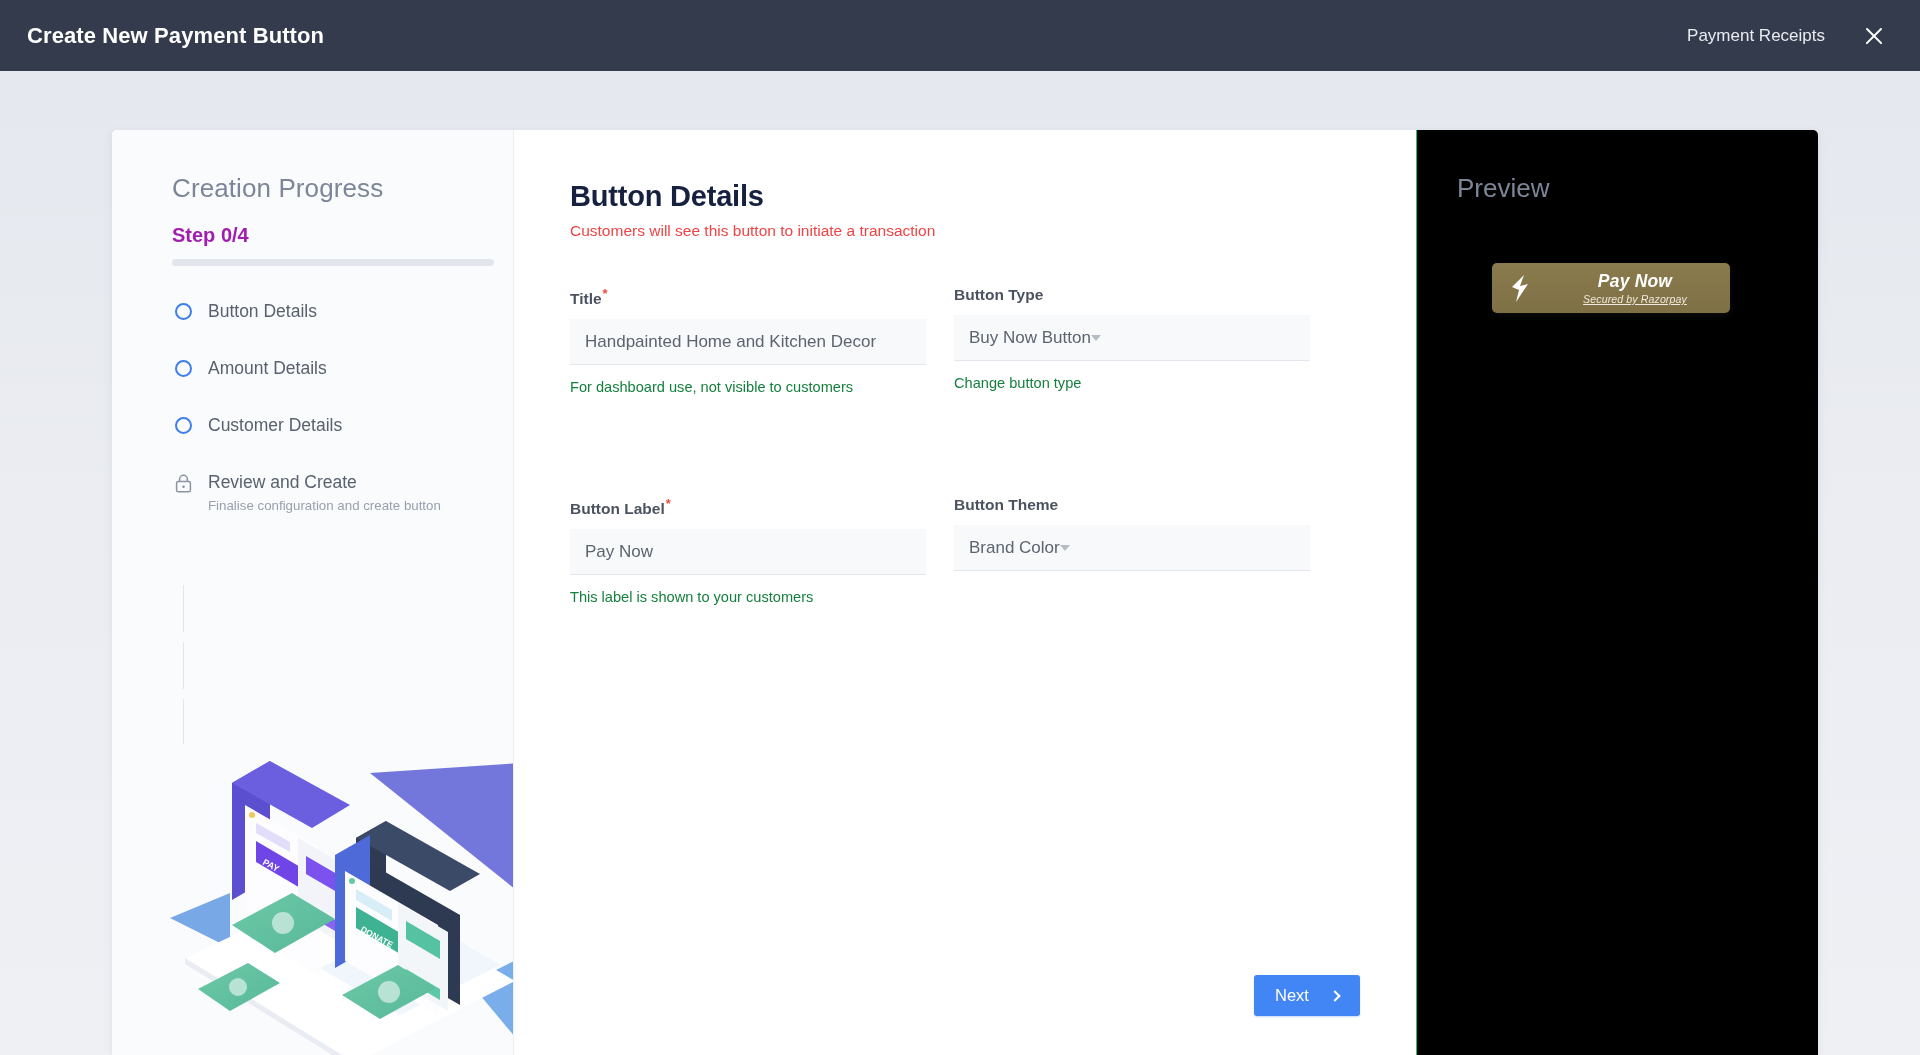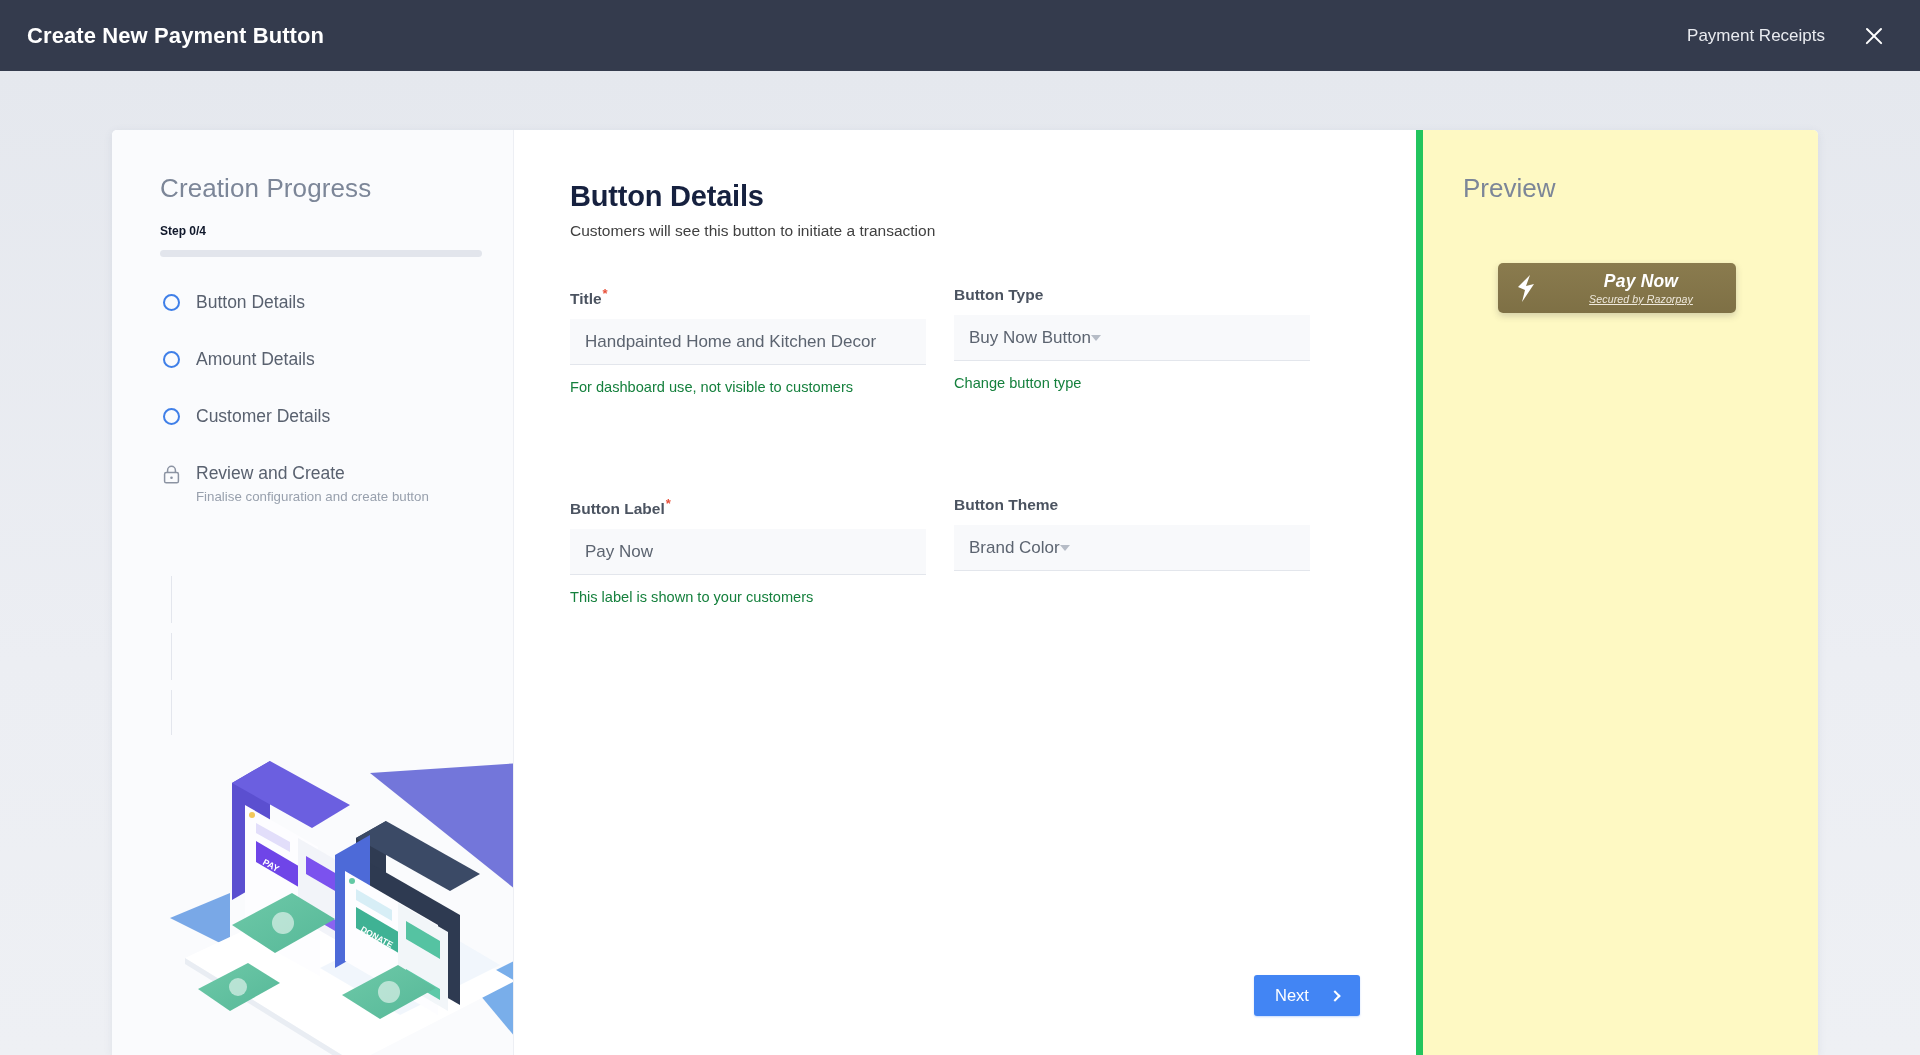--- a/index.html
+++ b/index.html
@@ -53,30 +53,30 @@
     box-shadow: 0 2px 10px rgba(70,80,110,.09);
     display: flex;
     overflow: hidden;
   }
 
   
   .progress-panel {
     width: 402px; min-width: 402px; height: 100%;
     background: #fafbfd;
     border-right: 1px solid #edeff4;
-    padding: 43px 40px 0 48px;
+    padding: 43px 40px 0 60px;
     position: relative;
     overflow: hidden;
   }
   .progress-title {
     font-size: 26px; color: #7c8698; font-weight: normal;
     letter-spacing: .1px;
   }
   .step-count {
-    margin-top: 20px; font-size: 12px; color: #0f172a; font-weight: bold;
+    margin-top: 20px; font-size: 20px; color: #a21caf; font-weight: bold;
   }
   .progress-track {
     margin-top: 12px; width: 322px; height: 7px;
     background: #e2e5ec; border-radius: 4px; overflow: hidden;
   }
   .progress-fill { height: 100%; background: #4285f4; border-radius: 4px; }
 
   .steps { margin-top: 36px; position: relative; }
   .step-row {
     display: flex; align-items: flex-start;
@@ -110,21 +110,21 @@
   }
 
   
   .form-panel {
     flex: 1; height: 100%; background: #ffffff;
     padding: 50px 56px 0 56px; position: relative;
   }
   .form-title {
     font-size: 29px; color: #16213f; font-weight: bold; letter-spacing: -.2px;
   }
-  .form-sub { margin-top: 9px; font-size: 15.5px; color: #404040; }
+  .form-sub { margin-top: 9px; font-size: 15.5px; color: #ef4444; }
 
   .grid {
     margin-top: 46px;
     display: grid; grid-template-columns: 356px 356px;
     column-gap: 64px; row-gap: 0; gap: 28px;
   }
   .field { margin-bottom: 9px; }
   .field-label {
     font-size: 15.5px; color: #4b5360; font-weight: bold; margin-bottom: 11px;
   }
@@ -158,22 +158,22 @@
   }
   .chev {
     width: 8px; height: 8px;
     border-top: 2.3px solid #fff; border-right: 2.3px solid #fff;
     transform: rotate(45deg); margin-left: -1px;
   }
 
   
   .preview-panel {
     width: 402px; min-width: 402px; height: 100%;
-    background: #fef9c3;
-    border-left: 7px solid #22c55e;
+    background: #000000;
+    border-left: 1px solid #22c55e;
     padding: 43px 40px 0 40px;
   }
   .preview-title { font-size: 26px; color: #7c8698; }
   .pay-button {
     margin-top: 59px; margin-left: 35px;
     width: 238px; height: 50px;
     border-radius: 5px;
     display: flex; align-items: center;
     box-shadow: 0 3px 7px rgba(60,60,70,.22);
     cursor: pointer;

